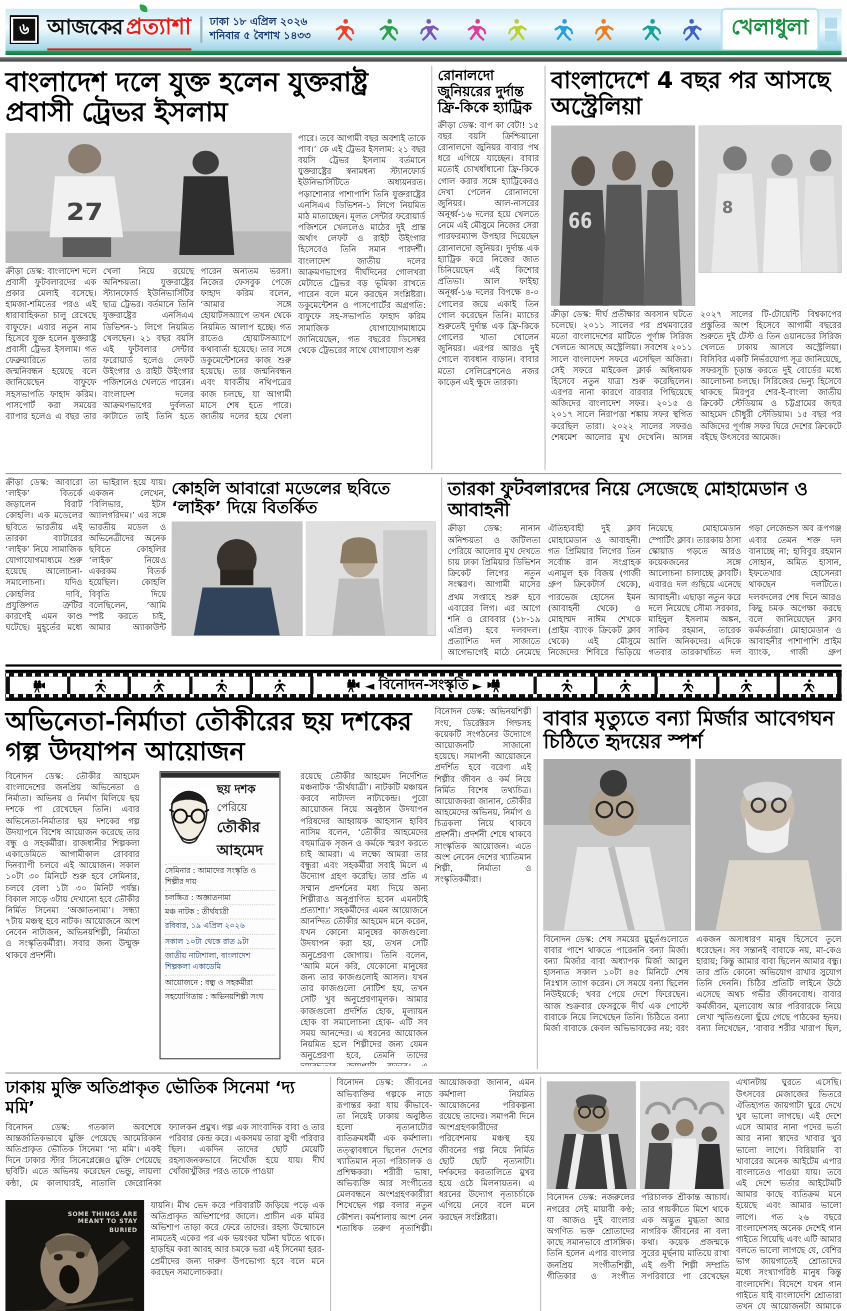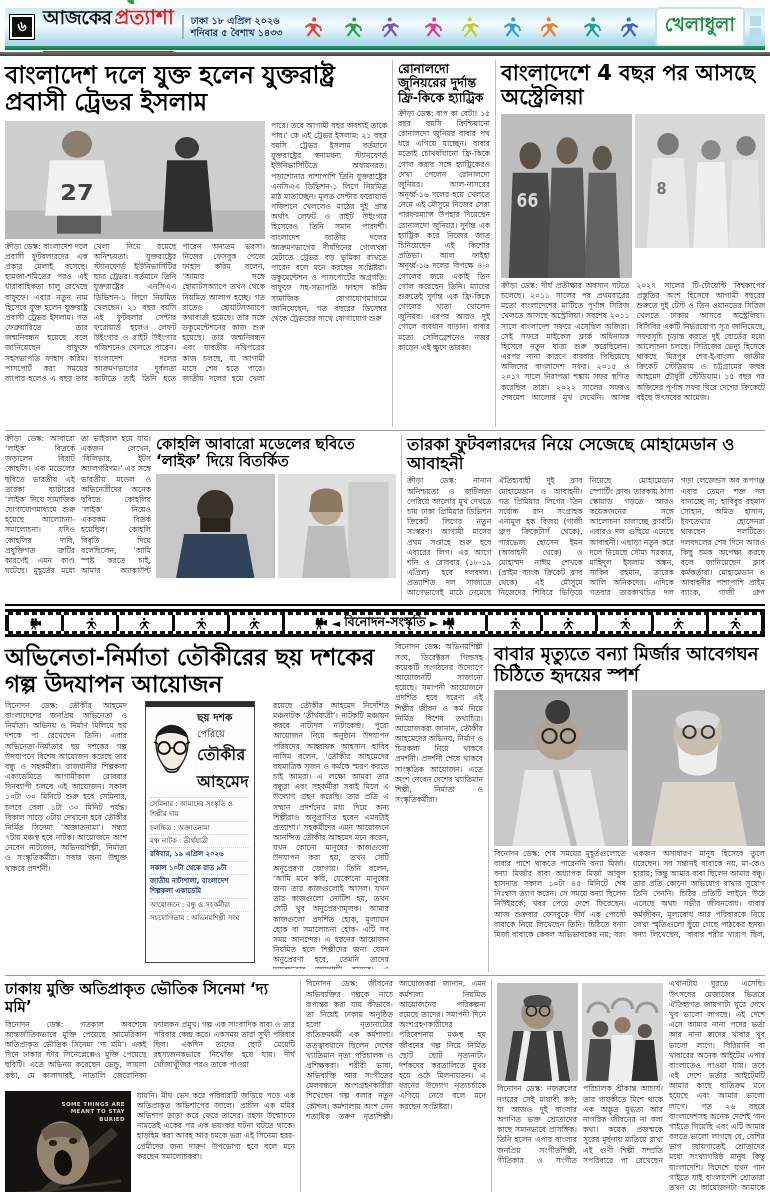--- a/index.html
+++ b/index.html
@@ -6,21 +6,21 @@
   .page{width:770px;height:1192px;position:relative;background:#fff;overflow:hidden;
         font-family:"DejaVu Sans","Liberation Sans",sans-serif;color:#111;}
   
   .masthead{position:absolute;top:8px;left:5px;right:5px;height:38px;
     background:linear-gradient(180deg,#cdeaf5 0%,#f2fbfe 45%,#9fd4e8 100%);
     display:flex;align-items:center;padding:0 4px;box-sizing:border-box;}
   .mast-green{position:absolute;left:0;right:0;bottom:-4px;height:4px;
     background:linear-gradient(180deg,#22a25b,#0e7a3e);}
   .pageno{width:24px;height:24px;background:#101010;color:#fff;font-size:14px;font-weight:bold;
     display:flex;align-items:center;justify-content:center;box-shadow:inset 0 0 0 2px #fff;border:1px solid #000;margin-right:8px;}
-  .logo{display:flex;align-items:baseline;gap:3px;border-bottom:2px solid #d61f1a;padding-bottom:16px;margin-right:8px;position:relative;}
+  .logo{display:flex;align-items:baseline;gap:3px;border-bottom:2px solid #d61f1a;padding-bottom:2px;margin-right:8px;position:relative;}
   .logo .leaf{position:absolute;top:-5px;left:84px;width:7px;height:7px;background:#2fa04a;border-radius:0 70% 0 70%;}
   .logo-b{font-size:19px;font-weight:bold;color:#111;letter-spacing:-.5px;}
   .logo-r{font-size:20px;font-weight:bold;color:#e0201d;text-shadow:0 0 1px #fff;}
   .dateblk{border-left:2px solid #9fb7c4;padding-left:7px;margin-right:6px;line-height:1.25;}
   .dateblk div{font-size:9.5px;font-weight:bold;color:#15356e;white-space:nowrap;}
   .icons{flex:1;display:flex;align-items:center;justify-content:space-around;height:100%;overflow:hidden;padding:0 4px;}
   .icons svg{height:24px;width:22px;}
   .sec-label{background:#fff;border:2px solid #bfe3f0;border-radius:5px;padding:1px 8px 3px;
     font-size:19px;font-weight:bold;color:#17903f;white-space:nowrap;}
   .sqs{display:flex;flex-direction:column;gap:2px;margin-left:5px;}
@@ -47,23 +47,23 @@
   .centerframe{background:#fff;height:18px;flex:0 0 200px;display:flex;align-items:center;justify-content:center;gap:4px;
     font-weight:bold;font-size:12.5px;color:#000;}
   .tri{font-size:11px;line-height:1;}
   
   .invite{border:1px solid #444;background:#fdfdfd;box-sizing:border-box;padding:3px 4px;overflow:hidden;}
   .invite .bar{height:5px;background:#2c2c2c;margin:-3px -4px 3px;}
   .inv-top{display:flex;gap:3px;align-items:center;}
   .inv-sketch{flex:0 0 44px;height:62px;}
   .inv-t1{font-size:10.5px;font-weight:bold;}
   .inv-t2{font-size:9.5px;}
-  .inv-t3{font-size:16px;font-weight:bold;letter-spacing:.3px;}
+  .inv-t3{font-size:13px;font-weight:bold;letter-spacing:.3px;}
   .inv-row{font-size:6.9px;line-height:1.5;color:#222;border-top:1px dotted #cfcfcf;padding-top:1px;margin-top:1px;}
-  .inv-row.strong{font-weight:bold;color:#103a6e;}
+  .inv-row.strong{font-weight:normal;color:#103a6e;}
   .hbox{border:1px solid #000;padding:4px 3px;box-sizing:border-box;display:flex;align-items:center;justify-content:center;}
   .postertxt{position:absolute;top:10px;right:6px;width:70px;font-size:5.5px;color:#d8d3c8;text-align:right;line-height:1.4;font-weight:bold;letter-spacing:.4px;}
 </style>
 </head>
 <body>
 
 <svg width="0" height="0" style="position:absolute">
   <symbol id="ath" viewBox="0 0 24 24">
     <path d="M14.5 1.5a2.3 2.3 0 1 1-.1 4.6 2.3 2.3 0 0 1 .1-4.6zM9.8 7.6l-5.6 3.6 1.2 1.9 4.4-2.6 1.7 3.2-5.2 7.4 1.9 1.4 4.9-6.6 2.3 3.3 4.4 4 1.6-1.5-4.1-4-2-3.2 1.5-3.6 3.3 2.1 1.1 3.7 1.9-.6-1.4-4.7-4.6-3-3.7.2z"></path>
   </symbol>

